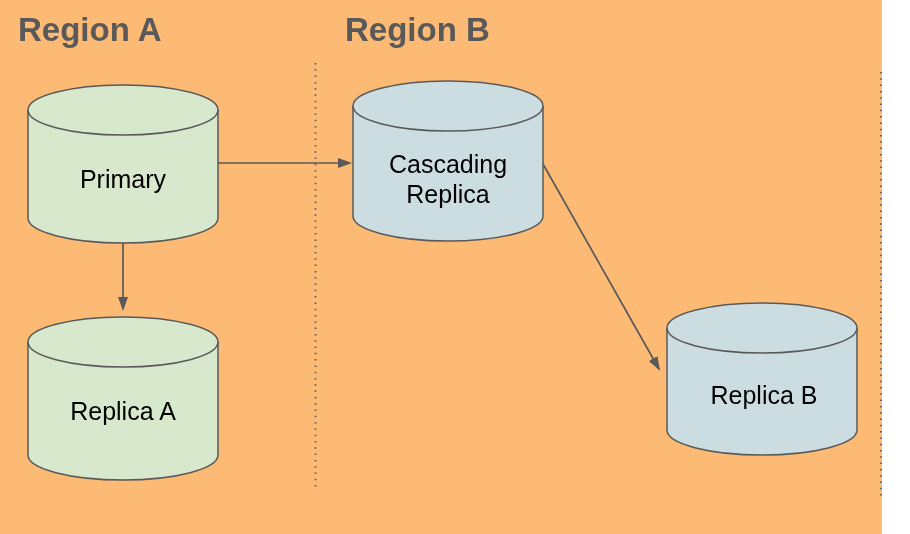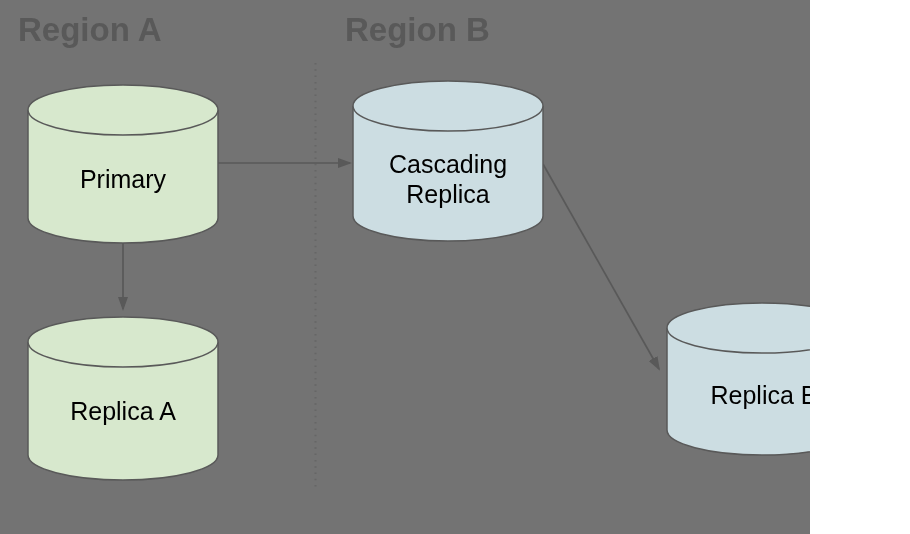--- a/index.html
+++ b/index.html
@@ -2,23 +2,23 @@
 <html><head>
 <meta charset="utf-8">
 <style>
   html, body {
     margin: 0;
     padding: 0;
     background: #ffffff;
   }
   .canvas {
     position: relative;
-    width: 810px;
+    width: 882px;
     height: 534px;
-    background: #737373;
+    background: #fdba74;
     overflow: hidden;
   }
   svg {
     display: block;
   }
   .region-label {
     font-family: "Liberation Sans", sans-serif;
     font-size: 33px;
     font-weight: bold;
     fill: #595959;

